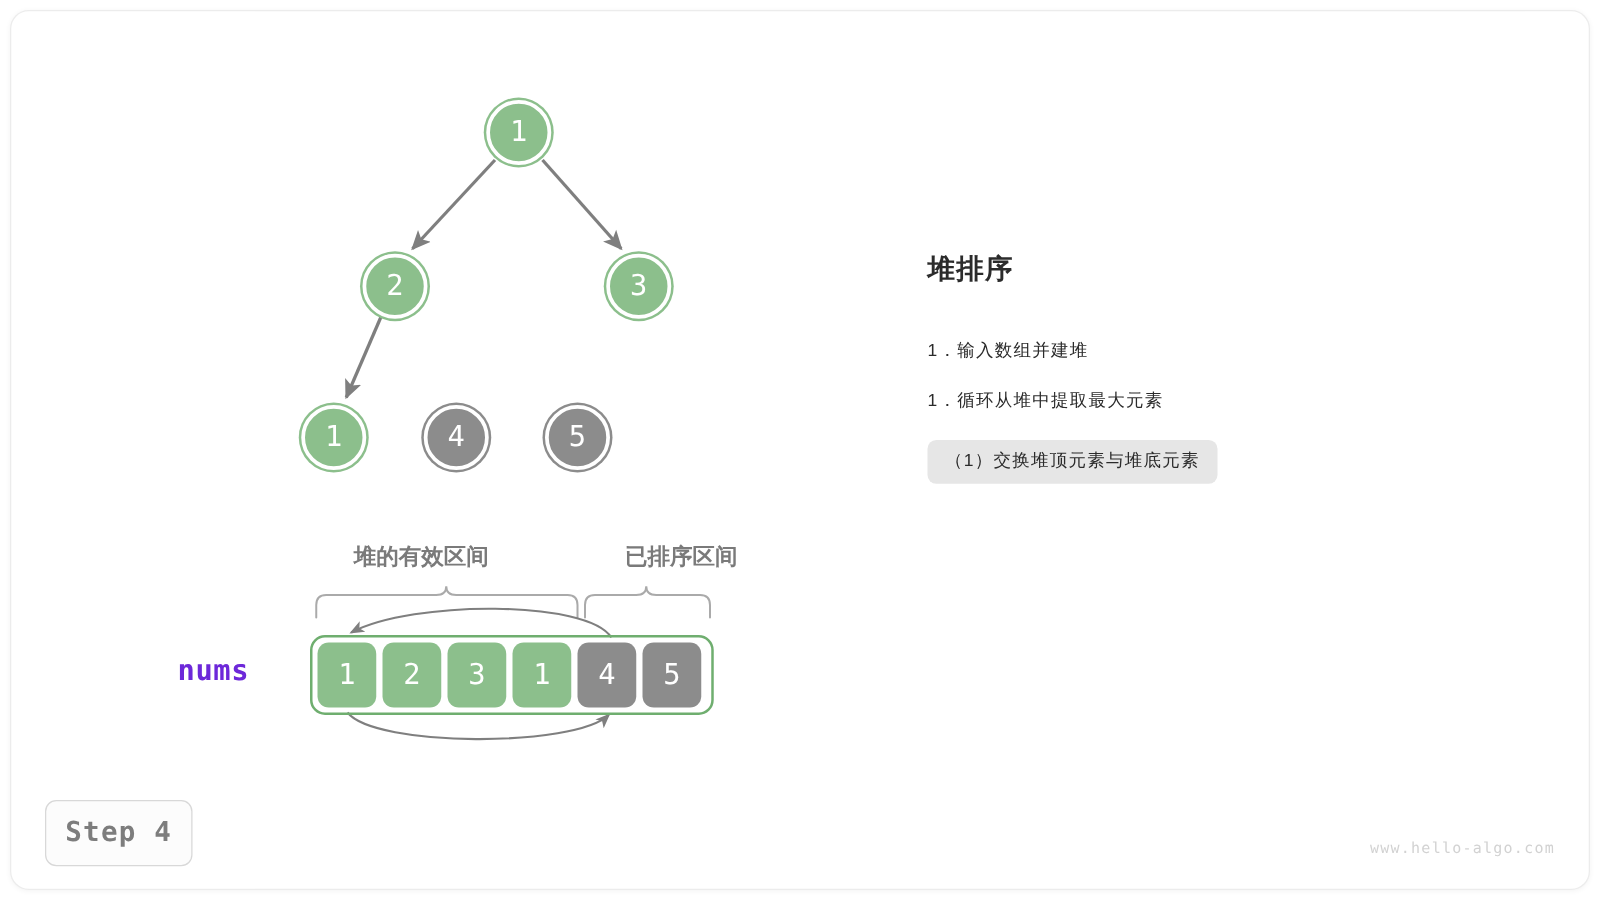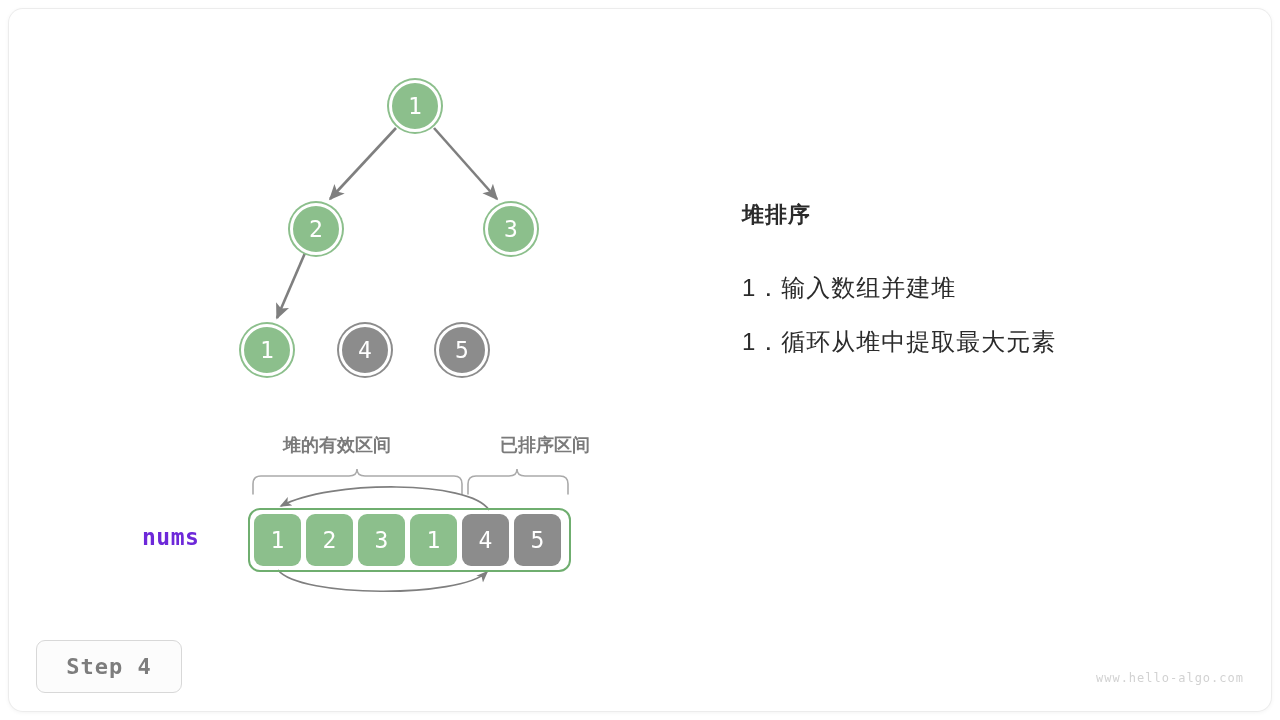--- a/index.html
+++ b/index.html
@@ -126,40 +126,40 @@
     width: 420px;
   }
   #panel-title {
     font-size: 22px;
     font-weight: bold;
     color: #2b2b2b;
     letter-spacing: 1px;
     margin-bottom: 42px;
   }
   .step-line {
-    font-size: 24px;
+    font-size: 14px;
     color: #2b2b2b;
     letter-spacing: 1px;
     margin-bottom: 22px;
     white-space: nowrap;
   }
   .step-line.highlight {
     display: inline-block;
     background: #e6e6e6;
     border-radius: 7px;
     padding: 8px 14px 9px 14px;
     margin-bottom: 0;
   }
 
   
   #step-badge {
     position: absolute;
     left: 36px;
     top: 640px;
-    width: 146px;
+    width: 118px;
     height: 53px;
     box-sizing: border-box;
     border: 1.5px solid #d8d8d8;
     border-radius: 9px;
     background: #fcfcfc;
     display: flex;
     align-items: center;
     justify-content: center;
     font-family: "DejaVu Sans Mono", "Liberation Mono", monospace;
     font-weight: bold;
@@ -257,19 +257,20 @@
     </div>
     <div class="cell gray" style="left:266px;">
       <span>5</span>
     </div>
   </div>
 
   <div id="panel">
     <div id="panel-title">堆排序</div>
     <div class="step-line">1．输入数组并建堆</div>
     <div class="step-line">1．循环从堆中提取最大元素</div>
+    <div class="step-line highlight">（1）交换堆顶元素与堆底元素</div>
   </div>
 
   <div id="step-badge">
     <span>Step 4</span>
   </div>
   <div id="watermark">www.hello-algo.com</div>
 </div>
 
 </body></html>

